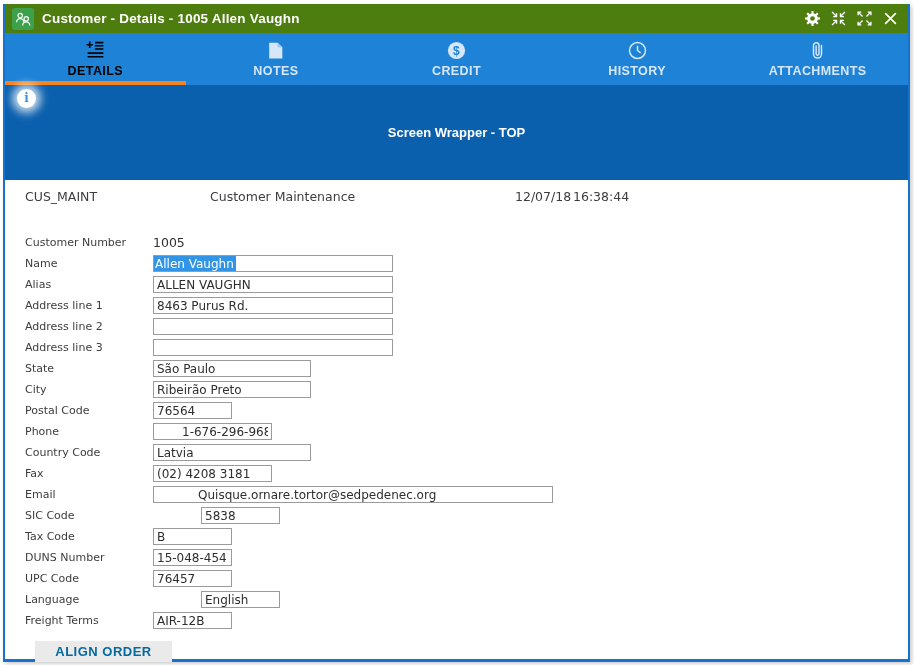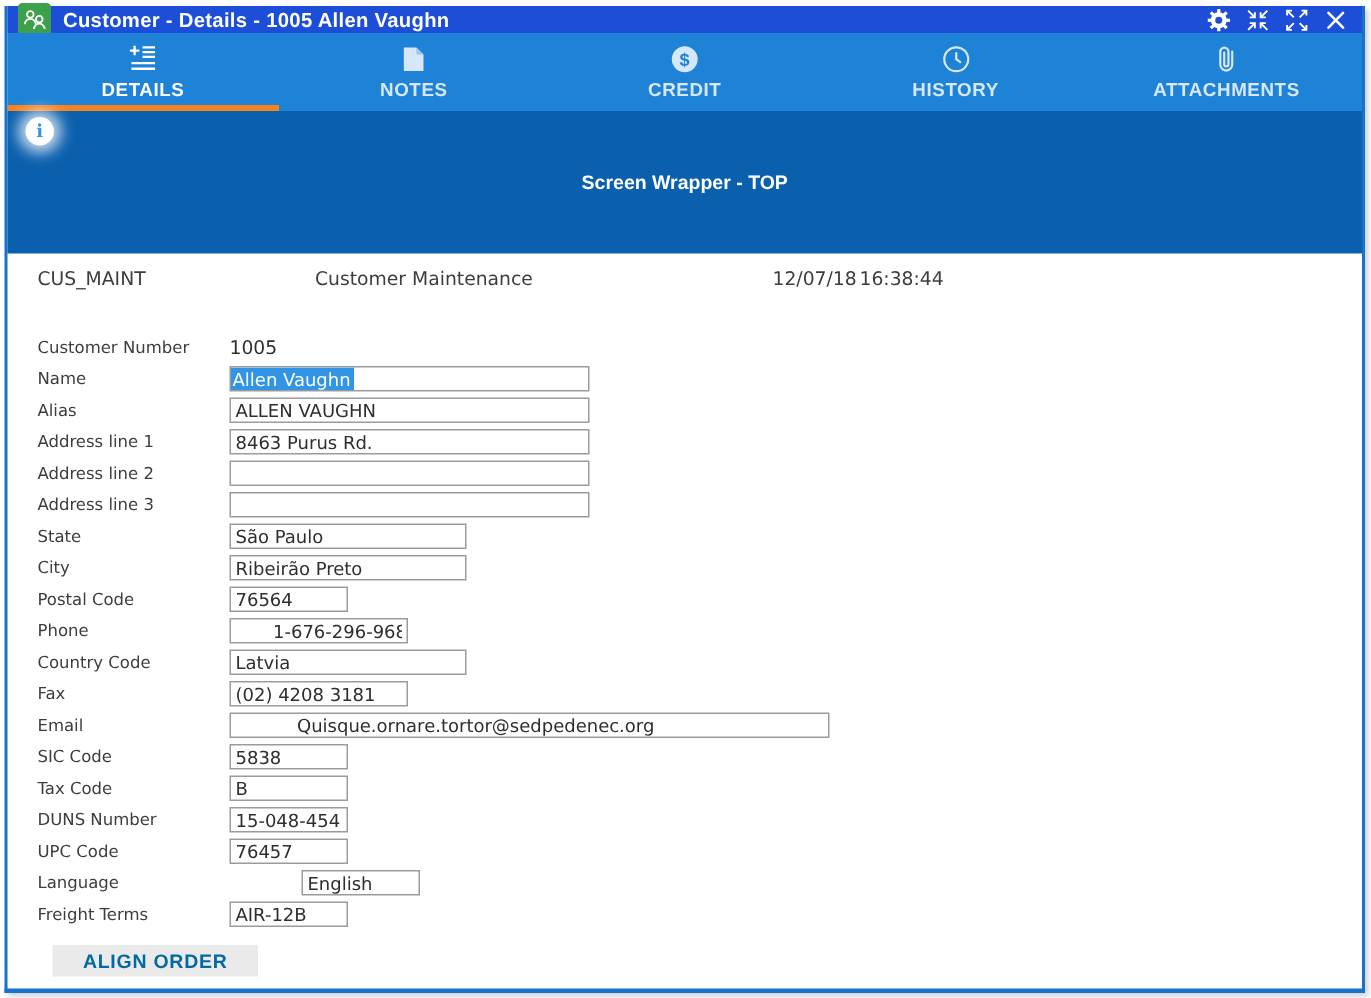--- a/index.html
+++ b/index.html
@@ -3,34 +3,34 @@
 <meta charset="utf-8">
 <style>
   * { box-sizing: border-box; margin: 0; padding: 0; }
   html,body { width: 914px; height: 665px; background: #fff; overflow: hidden;
               font-family: "Liberation Sans", sans-serif; }
   .window { position: absolute; top: 4px; left: 3px; width: 907px; height: 658px;
             background: #fff; border-left: 2px solid #1572cd; border-right: 2px solid #1572cd;
             border-bottom: 3px solid #1572cd; box-shadow: 2px 2px 4px rgba(0,0,0,.2);
             display: flex; flex-direction: column; }
   
-  .titlebar { height: 18px; background: #1d4ed8; display: flex; align-items: center;
+  .titlebar { height: 29px; background: #4d7c0f; display: flex; align-items: center;
               padding: 0 10px 0 7px; flex: none; }
   .app-icon { width: 22px; height: 22px; background: #3da14c; border-radius: 3px;
               display: flex; align-items: center; justify-content: center; margin-right: 8px; flex: none; }
   .title-text { color: #fff; font-weight: bold; font-size: 13.5px; flex: 1;
                 white-space: nowrap; letter-spacing: .2px; }
   .titlebar-actions { display: flex; align-items: center; gap: 11px; color: #fff; }
   .tb-icon { width: 15px; height: 15px; display: flex; align-items: center; justify-content: center; cursor: pointer; }
   
   .tabbar { height: 52px; background: #1e82d6; display: flex; flex: none; }
   .tab { flex: 1; display: flex; flex-direction: column; align-items: center; justify-content: center;
          gap: 2px; color: #d6e7fa; font-weight: bold; font-size: 12.5px; letter-spacing: .4px;
          border-bottom: 4px solid transparent; padding-top: 3px; cursor: pointer; }
-  .tab.active { color: #ffffff; border-bottom-color: #f5831f; }
+  .tab.active { color: #000000; border-bottom-color: #f5831f; }
   .tab-icon { height: 22px; display: flex; align-items: center; justify-content: center; }
   
   .banner { height: 95px; background: #0b60ae; position: relative; flex: none; }
   .banner-text { position: absolute; top: 40px; left: 0; right: 0; text-align: center;
                  color: #fff; font-weight: bold; font-size: 13px; }
   .info-icon { position: absolute; top: 4px; left: 12px; width: 19px; height: 19px;
                background: #fff; border-radius: 50%; color: #3c96dd; font-weight: bold;
                font-size: 12px; line-height: 19px; text-align: center;
                font-family: "DejaVu Serif", serif; cursor: pointer;
                box-shadow: 0 0 9px 5px rgba(255,255,255,.75); }
@@ -221,21 +221,21 @@
         <div class="row">
           <span class="lbl">Fax</span>
           <input class="field" value="(02) 4208 3181" style="width: 119px;">
         </div>
         <div class="row">
           <span class="lbl">Email</span>
           <input class="field" value="Quisque.ornare.tortor@sedpedenec.org" style="width: 400px; padding-left: 44px;">
         </div>
         <div class="row">
           <span class="lbl">SIC Code</span>
-          <input class="field" value="5838" style="width: 79px;">
+          <input class="field" value="5838" style="width: 79px; margin-left: 48px;">
         </div>
         <div class="row">
           <span class="lbl">Tax Code</span>
           <input class="field" value="B" style="width: 79px;">
         </div>
         <div class="row">
           <span class="lbl">DUNS Number</span>
           <input class="field" value="15-048-454" style="width: 79px;">
         </div>
         <div class="row">

